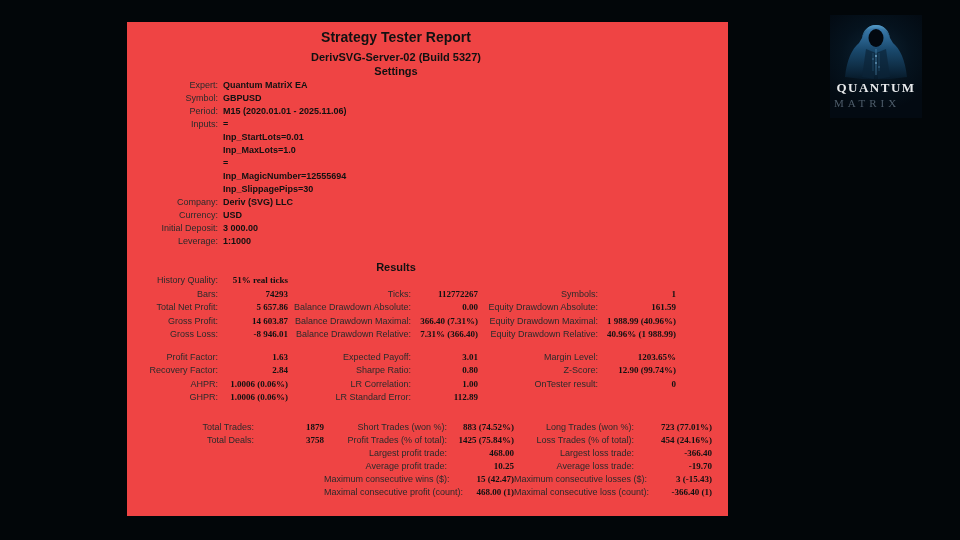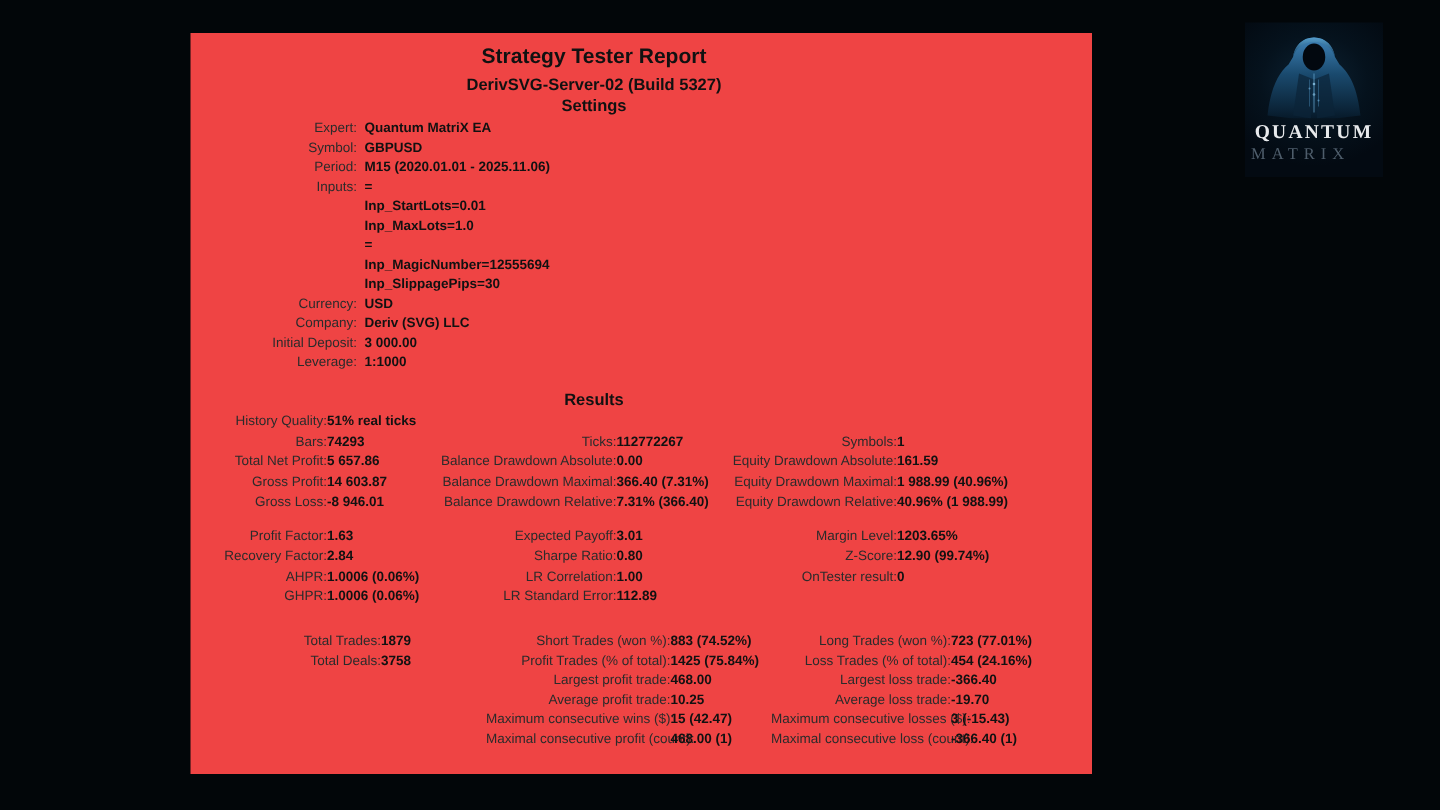--- a/index.html
+++ b/index.html
@@ -39,21 +39,21 @@
   .section-heading {
     font-size: 11px;
     font-weight: bold;
     text-align: center;
     color: #111;
   }
   .heading-settings { margin-top: 2px; }
   .heading-results { margin-top: 13px; }
 
   
-  .settings-table { margin-top: 2px; padding-left: 20px; }
+  .settings-table { margin-top: 2px; }
   .settings-row {
     display: grid;
     grid-template-columns: 91px auto;
     line-height: 13px;
     white-space: nowrap;
   }
   .settings-label { text-align: right; color: #2b2b2b; }
   .settings-value { padding-left: 5px; font-weight: bold; color: #111; }
 
   
@@ -61,21 +61,21 @@
     display: grid;
     grid-template-columns: 91px 70px 123px 67px 120px 78px;
     white-space: nowrap;
   }
   .block-1 { margin-top: 1px; }
   .block-1 .result-row, .block-2 .result-row { line-height: 13.5px; }
   .block-2 { margin-top: 9px; }
   .block-3 { margin-top: 16px; padding-left: 36px; }
   .block-3 .result-row { line-height: 13px; }
   .result-label { text-align: right; color: #2b2b2b; }
-  .result-value { text-align: left; font-weight: bold; color: #111; }
+  .result-value { text-align: right; font-weight: bold; color: #111; font-family: Liberation Serif, serif; }
 
   
   .logo-box {
     position: absolute;
     left: 830px; top: 15px;
     width: 92px; height: 103px;
     background: radial-gradient(ellipse 70% 55% at 50% 38%, #0d2334 0%, #05121d 55%, #030a12 100%);
     overflow: hidden;
   }
   .logo-figure {
@@ -148,26 +148,26 @@
       </div>
       <div class="settings-row">
         <span class="settings-label"></span>
         <span class="settings-value">Inp_MagicNumber=12555694</span>
       </div>
       <div class="settings-row">
         <span class="settings-label"></span>
         <span class="settings-value">Inp_SlippagePips=30</span>
       </div>
       <div class="settings-row">
+        <span class="settings-label">Company:</span>
+        <span class="settings-value">Deriv (SVG) LLC</span>
+      </div>
+      <div class="settings-row">
         <span class="settings-label">Currency:</span>
         <span class="settings-value">USD</span>
-      </div>
-      <div class="settings-row">
-        <span class="settings-label">Company:</span>
-        <span class="settings-value">Deriv (SVG) LLC</span>
       </div>
       <div class="settings-row">
         <span class="settings-label">Initial Deposit:</span>
         <span class="settings-value">3 000.00</span>
       </div>
       <div class="settings-row">
         <span class="settings-label">Leverage:</span>
         <span class="settings-value">1:1000</span>
       </div>
     </div>

